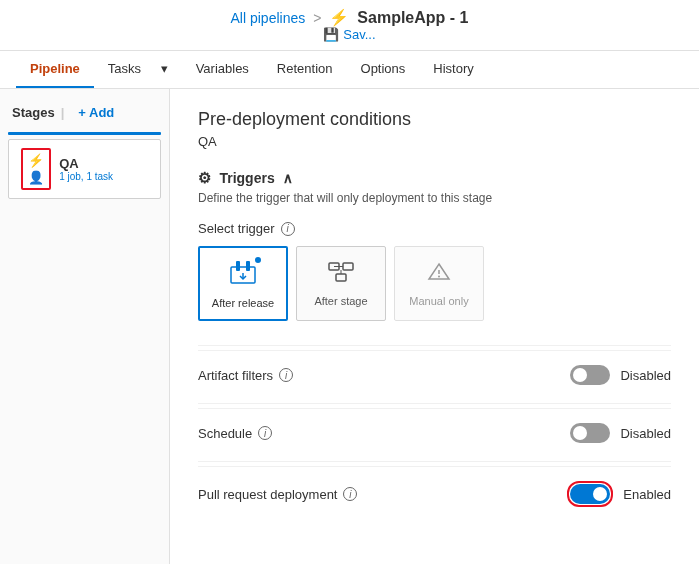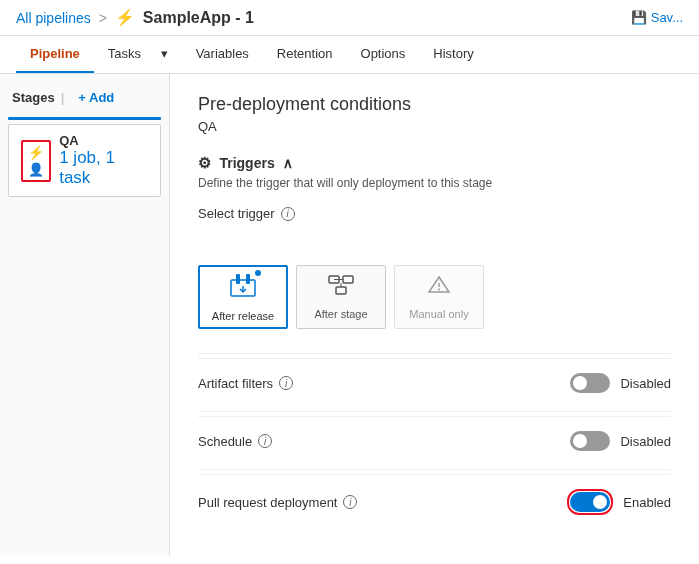--- a/index.html
+++ b/index.html
@@ -1,19 +1,19 @@
 <!DOCTYPE html>
 <html><head>
   <meta charset="utf-8">
   <style>
     * { box-sizing: border-box; margin: 0; padding: 0; }
     body { font-family: 'Segoe UI', Arial, sans-serif; font-size: 13px; background: #fff; color: #333; width: 699px; height: 564px; overflow: hidden; }
 
     
-    .top-bar { display: flex; align-items: center; padding: 8px 16px; border-bottom: 1px solid #e0e0e0; background: #fff; }
+    .top-bar { display: flex; align-items: center; padding: 8px 16px; border-bottom: 1px solid #e0e0e0; background: #fff; flex-direction: column; }
     .breadcrumb { display: flex; align-items: center; gap: 8px; font-size: 14px; flex: 1; }
     .breadcrumb-link { color: #0078d4; cursor: pointer; }
     .breadcrumb-sep { color: #999; }
     .breadcrumb-icon { color: #0078d4; font-size: 16px; }
     .breadcrumb-current { font-weight: 600; font-size: 16px; }
     .top-bar-actions { color: #0078d4; font-size: 13px; cursor: pointer; }
 
     
     .nav-tabs { display: flex; align-items: center; padding: 0 16px; border-bottom: 1px solid #e0e0e0; background: #fff; }
     .nav-tab { padding: 10px 14px; font-size: 13px; cursor: pointer; color: #333; border-bottom: 2px solid transparent; }
@@ -25,37 +25,37 @@
 
     
     .sidebar { width: 170px; border-right: 1px solid #e0e0e0; background: #fafafa; padding: 12px 0; }
     .stages-header { display: flex; align-items: center; padding: 4px 12px 12px; font-size: 13px; font-weight: 600; color: #333; }
     .stages-add { color: #0078d4; cursor: pointer; display: flex; align-items: center; gap: 4px; margin-left: 8px; }
     .stage-item { display: flex; align-items: center; gap: 8px; padding: 8px 12px; cursor: pointer; border: 1px solid #d0d0d0; margin: 4px 8px; background: #fff; border-radius: 2px; }
     .stage-icons { display: flex; flex-direction: column; align-items: center; gap: 2px; border: 2px solid #e81123; padding: 3px 5px; border-radius: 2px; }
     .stage-icon { font-size: 13px; color: #333; }
     .stage-info { }
     .stage-name { font-weight: 600; font-size: 13px; }
-    .stage-meta { color: #0078d4; font-size: 17px; }
+    .stage-meta { color: #0078d4; font-size: 10px; }
     .stage-item-bar { height: 3px; background: #0078d4; margin: 0 8px 4px; border-radius: 1px; }
 
     
     .content { flex: 1; padding: 20px 28px; overflow-y: auto; background: #fff; }
 
     .section-title { font-size: 18px; font-weight: 400; color: #333; margin-bottom: 4px; }
     .section-subtitle { font-size: 13px; color: #333; margin-bottom: 20px; }
 
     .triggers-heading { display: flex; align-items: center; gap: 8px; font-size: 14px; font-weight: 600; margin-bottom: 4px; color: #333; }
     .triggers-desc { font-size: 12px; color: #555; margin-bottom: 16px; }
 
     .select-trigger-label { display: flex; align-items: center; gap: 6px; font-size: 13px; font-weight: 500; margin-bottom: 10px; }
     .info-icon { display: inline-flex; align-items: center; justify-content: center; width: 14px; height: 14px; border-radius: 50%; border: 1px solid #666; color: #666; font-size: 10px; font-style: italic; cursor: pointer; }
 
     .trigger-options { display: flex; gap: 8px; margin-bottom: 24px; }
-    .trigger-option { display: flex; flex-direction: column; align-items: center; justify-content: center; gap: 6px; width: 90px; height: 64px; border: 1px solid #ccc; cursor: pointer; padding: 8px; border-radius: 2px; font-size: 11px; color: #555; background: #fafafa; text-align: center; margin-top: 34px; }
+    .trigger-option { display: flex; flex-direction: column; align-items: center; justify-content: center; gap: 6px; width: 90px; height: 75px; border: 1px solid #ccc; cursor: pointer; padding: 8px; border-radius: 2px; font-size: 11px; color: #555; background: #fafafa; text-align: center; }
     .trigger-option.selected { border: 2px solid #0078d4; background: #fff; color: #333; }
     .trigger-option .trigger-icon { font-size: 22px; color: #555; position: relative; }
     .trigger-option.selected .trigger-icon { color: #0078d4; }
     .selected-dot { position: absolute; top: -4px; right: -6px; width: 10px; height: 10px; background: #0078d4; border-radius: 50%; border: 2px solid #fff; }
     .trigger-option.disabled-opt { opacity: 0.6; }
 
     .option-row { display: flex; align-items: center; padding: 14px 0; border-top: 1px solid #f0f0f0; }
     .option-row:first-of-type { border-top: none; }
     .option-label { display: flex; align-items: center; gap: 6px; font-size: 13px; flex: 1; }
     .option-right { display: flex; align-items: center; gap: 10px; }

